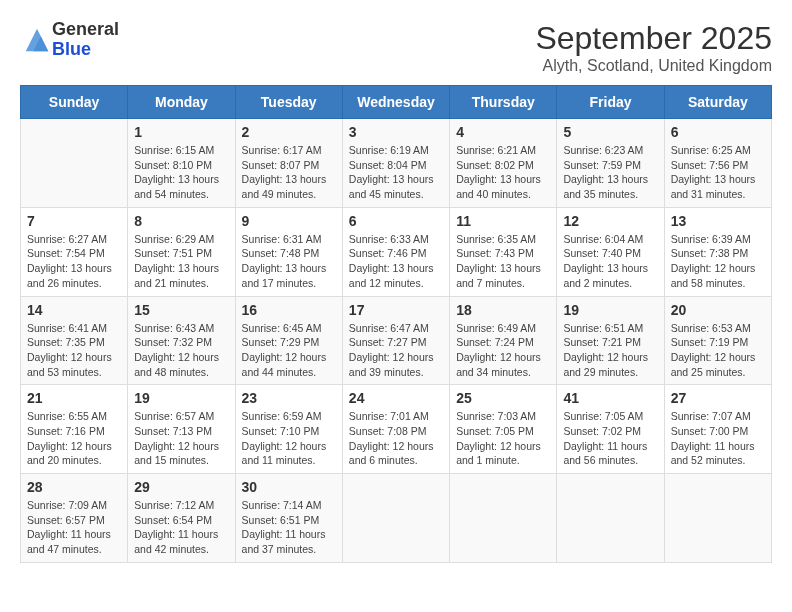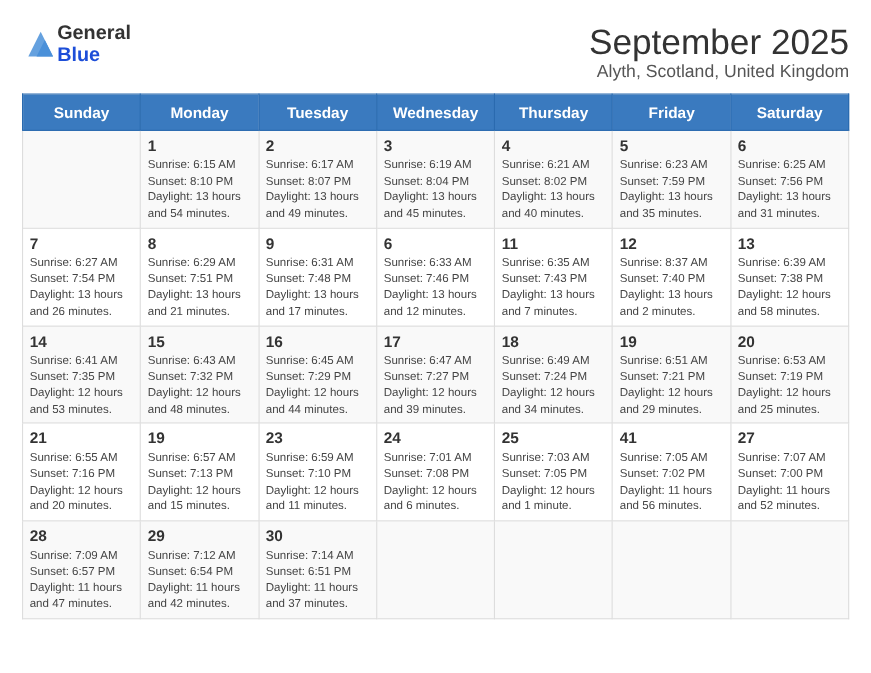--- a/index.html
+++ b/index.html
@@ -200,21 +200,21 @@
         </td>
         <td>
           <div class="day-number">11</div>
           <div class="day-info">Sunrise: 6:35 AM
 Sunset: 7:43 PM
 Daylight: 13 hours
 and 7 minutes.</div>
         </td>
         <td>
           <div class="day-number">12</div>
-          <div class="day-info">Sunrise: 8:37 AM
+          <div class="day-info">Sunrise: 6:04 AM
 Sunset: 7:40 PM
 Daylight: 13 hours
 and 2 minutes.</div>
         </td>
         <td>
           <div class="day-number">13</div>
           <div class="day-info">Sunrise: 6:39 AM
 Sunset: 7:38 PM
 Daylight: 12 hours
 and 58 minutes.</div>

